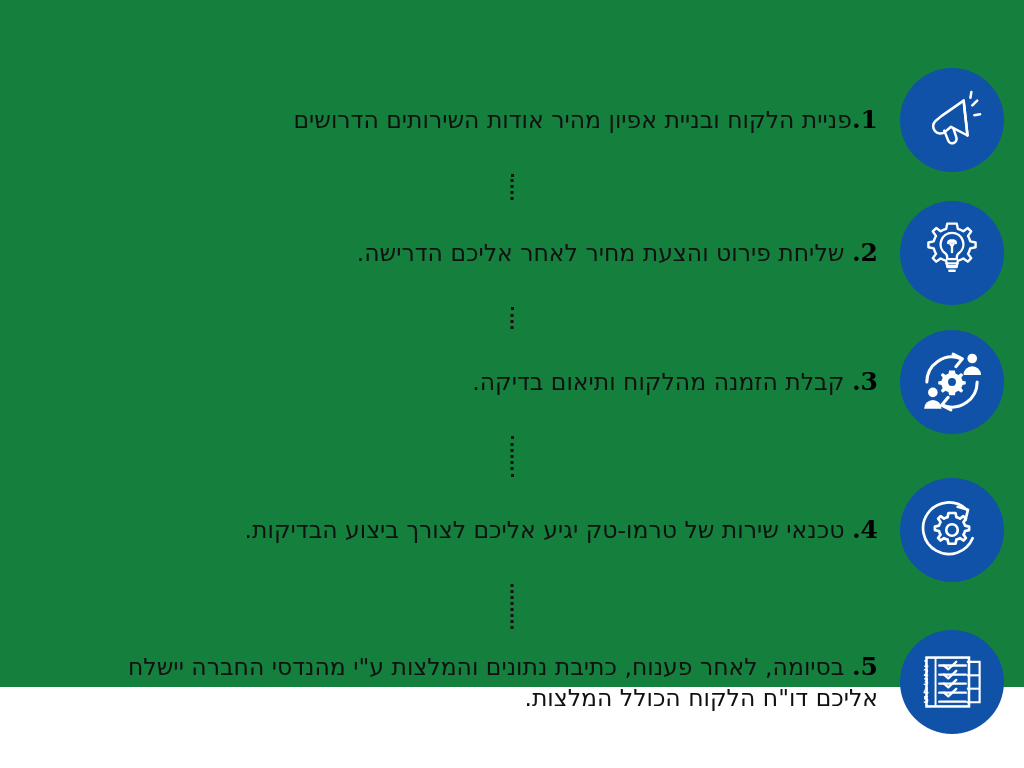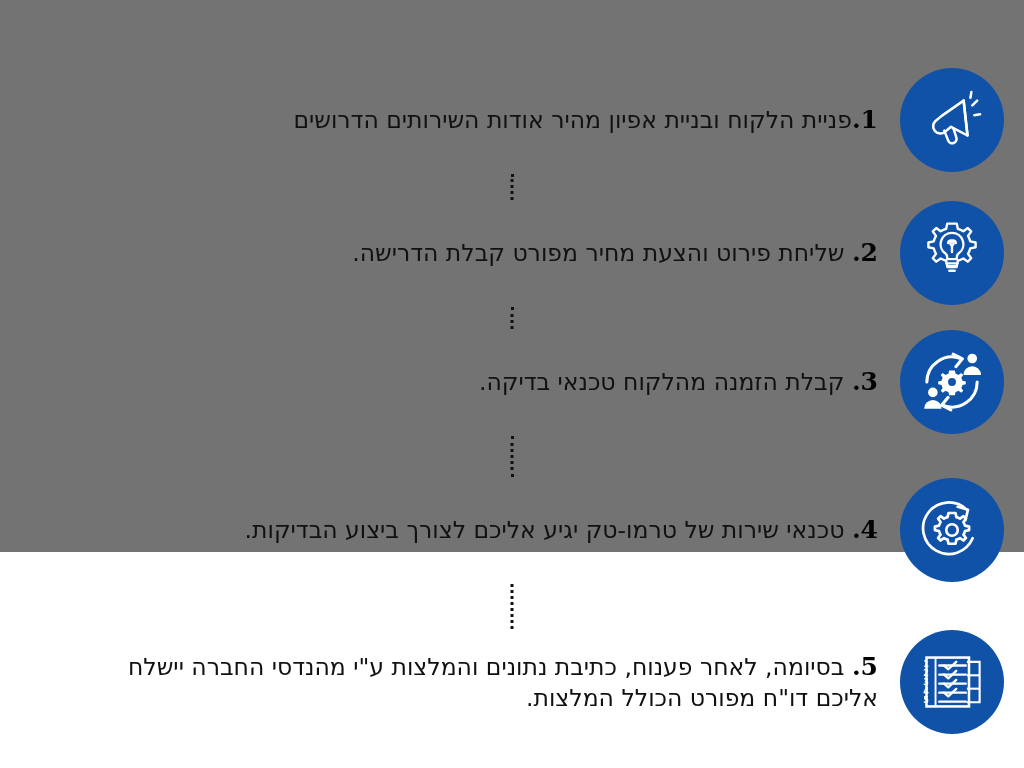--- a/index.html
+++ b/index.html
@@ -12,22 +12,22 @@
     width: 1024px;
     height: 768px;
     overflow: hidden;
     font-family: "DejaVu Sans", "Liberation Sans", sans-serif;
     position: relative;
   }
 
   #stage {
     position: relative;
     width: 1024px;
-    height: 552px;
-    background: #737373;
+    height: 687px;
+    background: #15803d;
   }
 
   
   .spine {
     position: absolute;
     left: 50%;
     transform: translateX(-50%);
     width: 0;
     border-left: 3px dotted #111111;
     z-index: 1;
@@ -140,21 +140,21 @@
             <path d="M35.7 22.4 a2.6 2.6 0 1 0 -3.7 2.4"></path>
 
             <path d="M26.8 42 l10.4 0"></path>
             <path d="M27.6 45.6 l8.8 0"></path>
             <path d="M29.4 49.2 l5.2 0"></path>
           </svg>
         </span>
       </div>
     </div>
     <div class="step-text">
-      <span class="step-num">2.</span>&nbsp;<span>שליחת פירוט והצעת מחיר מפורט קבלת הדרישה.</span>
+      <span class="step-num">2.</span>&nbsp;<span>שליחת פירוט והצעת מחיר לאחר אליכם הדרישה.</span>
     </div>
   </div>
 
   <div class="step" id="step-3">
     <div class="step-icon-wrap">
       <div class="circle">
         <span>
           <svg width="70" height="70" viewBox="0 0 64 64" fill="none">
             <g stroke="#ffffff" stroke-width="2.8" fill="none" stroke-linecap="round" stroke-linejoin="round">
 
@@ -177,21 +177,21 @@
 
             <g fill="#ffffff">
               <circle cx="14.5" cy="41.5" r="4.4"></circle>
               <path d="M6.5 56.5 a8 8 0 0 1 16 0 z"></path>
             </g>
           </svg>
         </span>
       </div>
     </div>
     <div class="step-text">
-      <span class="step-num">3.</span>&nbsp;<span>קבלת הזמנה מהלקוח טכנאי בדיקה.</span>
+      <span class="step-num">3.</span>&nbsp;<span>קבלת הזמנה מהלקוח ותיאום בדיקה.</span>
     </div>
   </div>
 
   <div class="step" id="step-4">
     <div class="step-icon-wrap">
       <div class="circle">
         <span>
           <svg width="66" height="66" viewBox="0 0 64 64" fill="none" stroke="#ffffff" stroke-width="2.6" stroke-linecap="round" stroke-linejoin="round">
 
             <path d="M46 12 A25 25 0 1 0 52 40"></path>
@@ -244,17 +244,17 @@
               <text x="10.3" y="26.1">2</text>
               <text x="10.3" y="34.6">3</text>
               <text x="10.3" y="43.1">4</text>
               <text x="10.3" y="51.6">5</text>
             </g>
           </svg>
         </span>
       </div>
     </div>
     <div class="step-text">
-      <span class="step-num">5.</span>&nbsp;<span>בסיומה, לאחר פענוח, כתיבת נתונים והמלצות ע"י מהנדסי החברה יישלח אליכם דו"ח מפורט הכולל המלצות.</span>
+      <span class="step-num">5.</span>&nbsp;<span>בסיומה, לאחר פענוח, כתיבת נתונים והמלצות ע"י מהנדסי החברה יישלח אליכם דו"ח הלקוח הכולל המלצות.</span>
     </div>
   </div>
 
 </div>
 
 </body></html>

